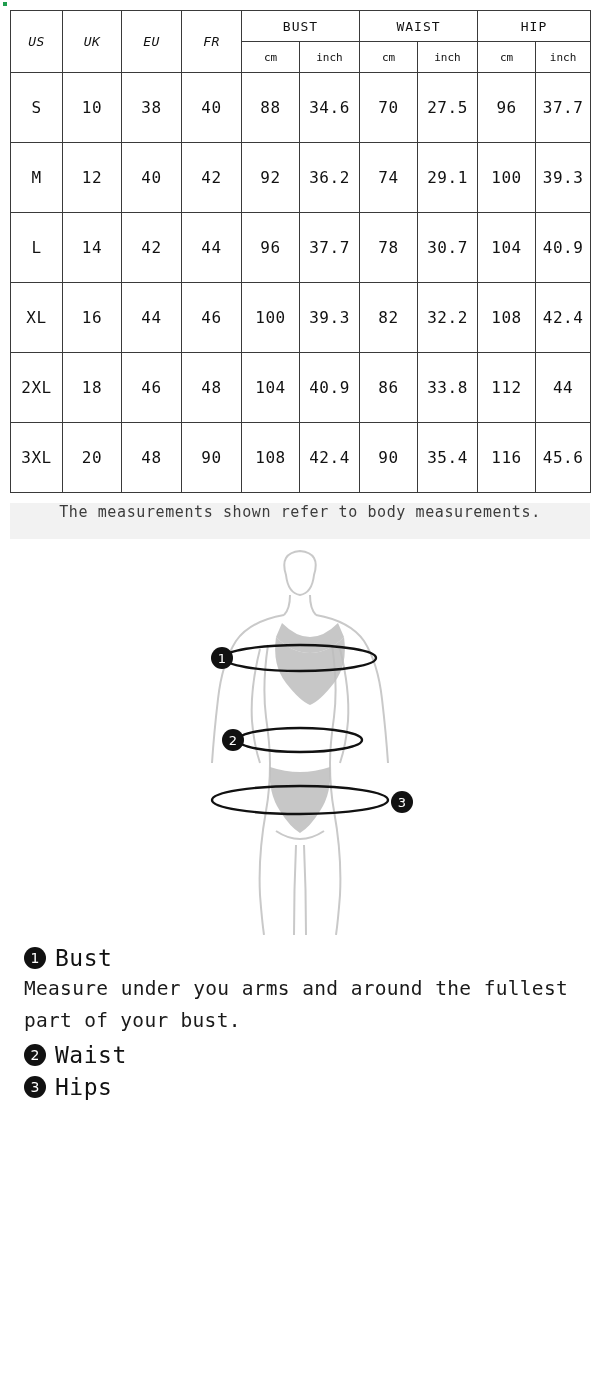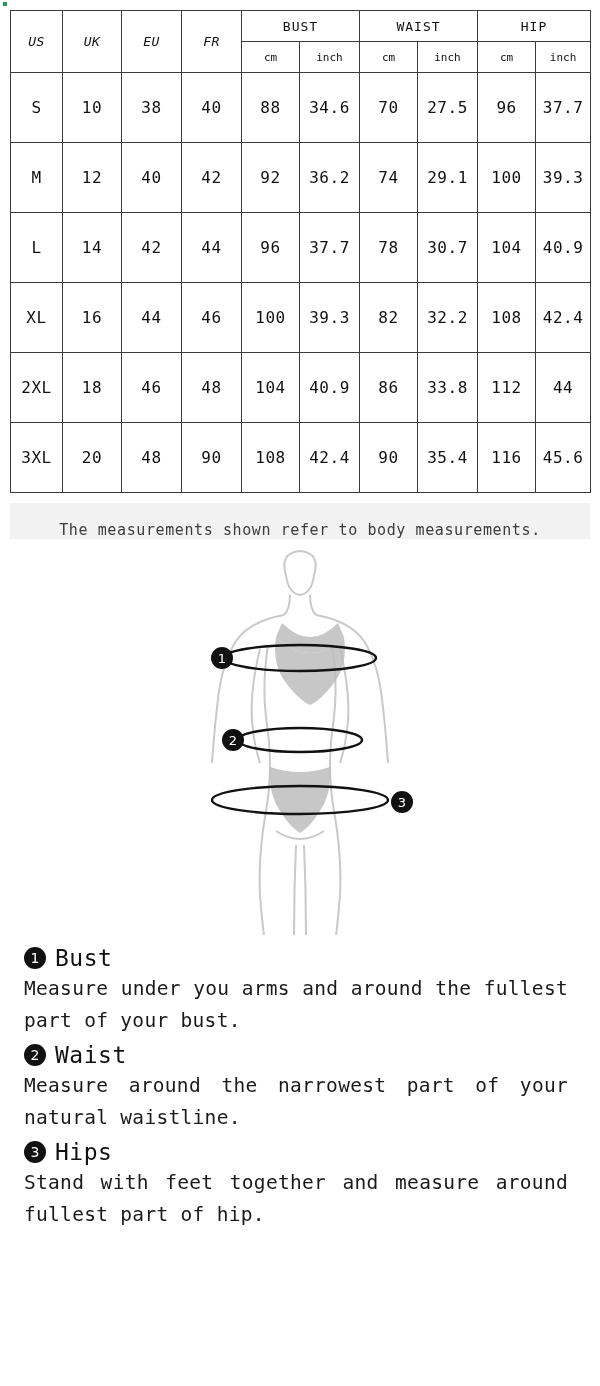--- a/index.html
+++ b/index.html
@@ -66,21 +66,21 @@
   col.c-hcm   { width: 58px; }
   col.c-hin   { width: 55px; }
 
   
   .note-bar {
     margin: 10px 10px 0 10px;
     width: 580px;
     background: #f2f2f2;
     height: 36px;
     display: flex;
-    align-items: flex-end;
+    align-items: flex-start;
     justify-content: center;
   }
   .note-bar span {
     font-size: 15px;
     color: #3c3c3c;
     letter-spacing: 0.6px;
     font-family: "DejaVu Sans Mono", monospace;
   }
 
   
@@ -313,21 +313,19 @@
   <div class="inst-head">
     <span class="num-badge">1</span>
     <span class="inst-title">Bust</span>
   </div>
   <p class="inst-body">Measure under you arms and around the fullest part of your bust.</p>
 
   <div class="inst-head">
     <span class="num-badge">2</span>
     <span class="inst-title">Waist</span>
   </div>
-  <p class="inst-body">Measure around the narrowest part of your natural waistline.</p>
 
   <div class="inst-head">
     <span class="num-badge">3</span>
     <span class="inst-title">Hips</span>
   </div>
-  <p class="inst-body">Stand with feet together and measure around fullest part of hip.</p>
 
 </div>
 
 </body></html>

